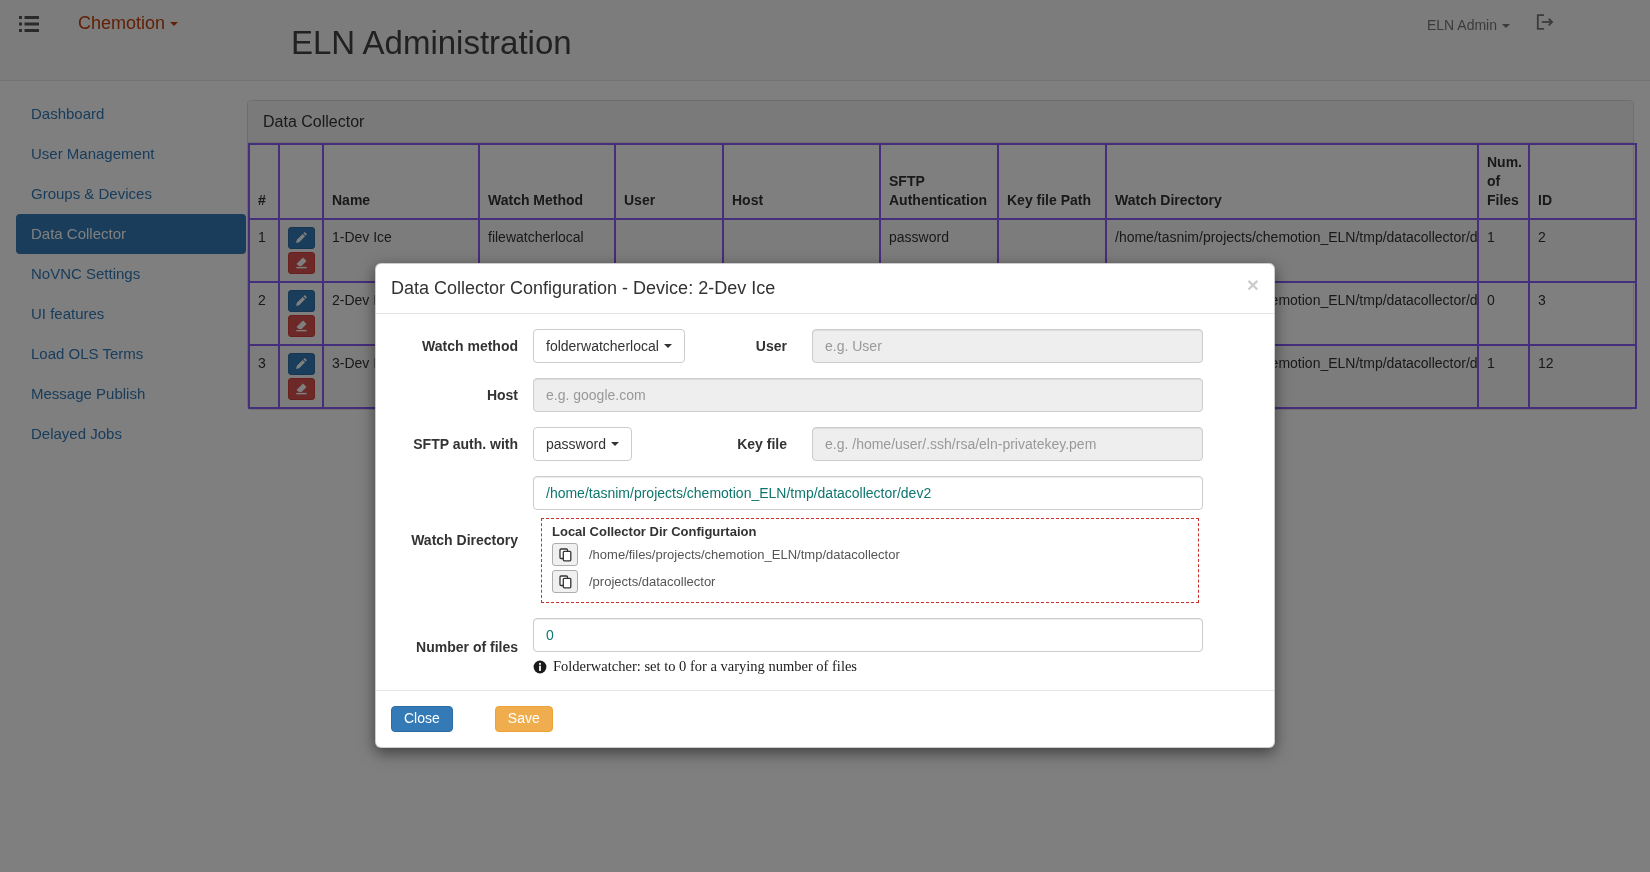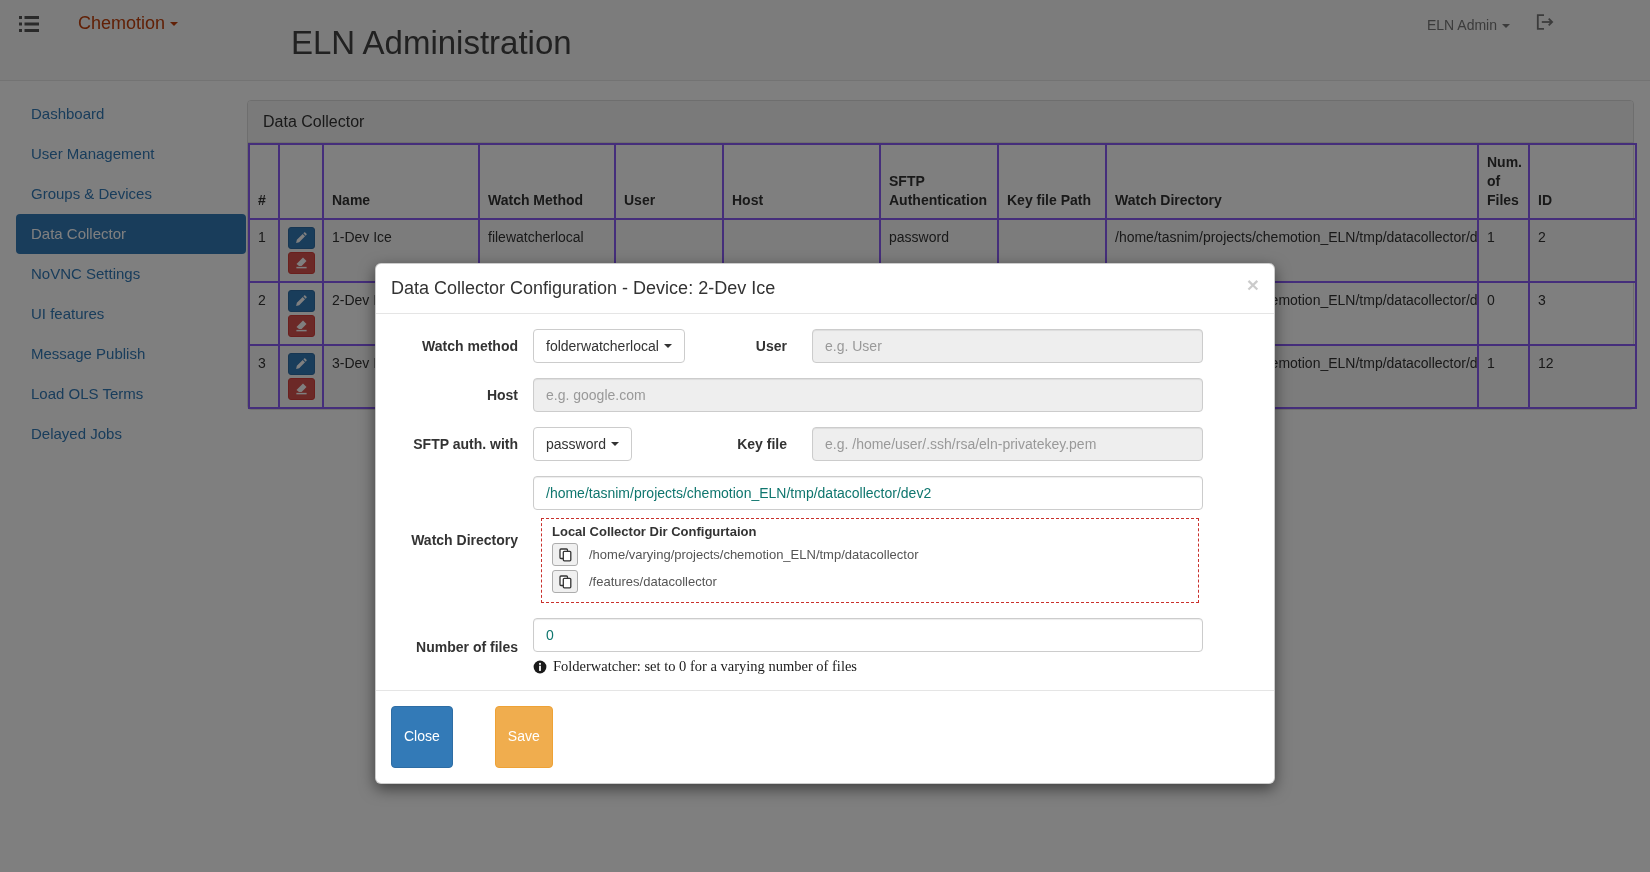--- a/index.html
+++ b/index.html
@@ -52,21 +52,21 @@
   .split input.form-control { width:391px; margin-left:25px; flex:none; }
   .dd-btn { display:inline-flex; align-items:center; height:34px; padding:6px 12px; font-size:14px; color:#333; background:#fff; border:1px solid #ccc; border-radius:4px; cursor:pointer; font-family:inherit; white-space:nowrap; }
   .dd-btn .caret { border-top-color:#333; }
   .local-box { margin:8px 0 0 8px; width:658px; border:1px dashed #c9302c; padding:5px 10px 9px; }
   .local-title { font-weight:bold; font-size:13px; color:#333; margin-bottom:3px; }
   .local-row { display:flex; align-items:center; gap:11px; margin-top:4px; }
   .copy-btn { width:26px; height:23px; display:flex; align-items:center; justify-content:center; background:#f0f0f0; border:1px solid #adadad; border-radius:3px; cursor:pointer; }
   .local-path { font-size:13px; color:#555; }
   .help-line { margin-top:6px; font-family:"Liberation Serif", serif; font-size:14.5px; color:#1a1a1a; display:flex; align-items:center; gap:6px; }
   .modal-footer { padding:15px; border-top:1px solid #e5e5e5; display:flex; gap:10px; }
-  .btn { padding:20px 12px; font-size:14px; line-height:1.42; border-radius:4px; cursor:pointer; color:#fff; border:1px solid transparent; font-family:inherit; }
+  .btn { padding:2px 12px; font-size:14px; line-height:1.42; border-radius:4px; cursor:pointer; color:#fff; border:1px solid transparent; font-family:inherit; }
   .btn-close { background:#337ab7; border-color:#2e6da4; }
   .btn-save  { background:#f0ad4e; border-color:#eea236;margin-left:32px; }
 </style>
 </head>
 <body>
 
 <div class="navbar">
   <span class="nav-menu-icon">
     <svg width="20" height="18" viewBox="0 0 20 18" fill="#555">
       <rect x="0" y="1" width="3" height="3"></rect>
@@ -89,22 +89,22 @@
   </span>
 </div>
 
 <div class="sidebar">
   <a class="side-item">Dashboard</a>
   <a class="side-item">User Management</a>
   <a class="side-item">Groups &amp; Devices</a>
   <a class="side-item active">Data Collector</a>
   <a class="side-item">NoVNC Settings</a>
   <a class="side-item">UI features</a>
+  <a class="side-item">Load OLS Terms</a>
   <a class="side-item">Message Publish</a>
-  <a class="side-item">Load OLS Terms</a>
   <a class="side-item">Delayed Jobs</a>
 </div>
 
 <div class="panel">
   <div class="panel-heading">Data Collector</div>
   <table>
     <colgroup>
       <col style="width:30px">
         <col style="width:44px">
         <col style="width:156px">
@@ -258,30 +258,30 @@
         <input class="form-control" value="/home/tasnim/projects/chemotion_ELN/tmp/datacollector/dev2" style="">
         <div class="local-box">
           <div class="local-title">Local Collector Dir Configurtaion</div>
           <div class="local-row">
             <span class="copy-btn">
                 <svg width="13" height="14" viewBox="0 0 13 14">
                   <rect x="1" y="1" width="7.5" height="9.5" rx="1" fill="#fff" stroke="#333" stroke-width="1.3"></rect>
                   <rect x="4.3" y="3.3" width="7.5" height="9.5" rx="1" fill="#fff" stroke="#333" stroke-width="1.3"></rect>
                 </svg>
               </span>
-            <span class="local-path">/home/varying/projects/chemotion_ELN/tmp/datacollector</span>
+            <span class="local-path">/home/files/projects/chemotion_ELN/tmp/datacollector</span>
           </div>
           <div class="local-row">
             <span class="copy-btn">
                 <svg width="13" height="14" viewBox="0 0 13 14">
                   <rect x="1" y="1" width="7.5" height="9.5" rx="1" fill="#fff" stroke="#333" stroke-width="1.3"></rect>
                   <rect x="4.3" y="3.3" width="7.5" height="9.5" rx="1" fill="#fff" stroke="#333" stroke-width="1.3"></rect>
                 </svg>
               </span>
-            <span class="local-path">/features/datacollector</span>
+            <span class="local-path">/projects/datacollector</span>
           </div>
         </div>
       </div>
     </div>
 
     <div class="form-row">
       <div class="control-label">Number of files</div>
       <div>
         <input class="form-control" value="0" style="">
         <div class="help-line">

